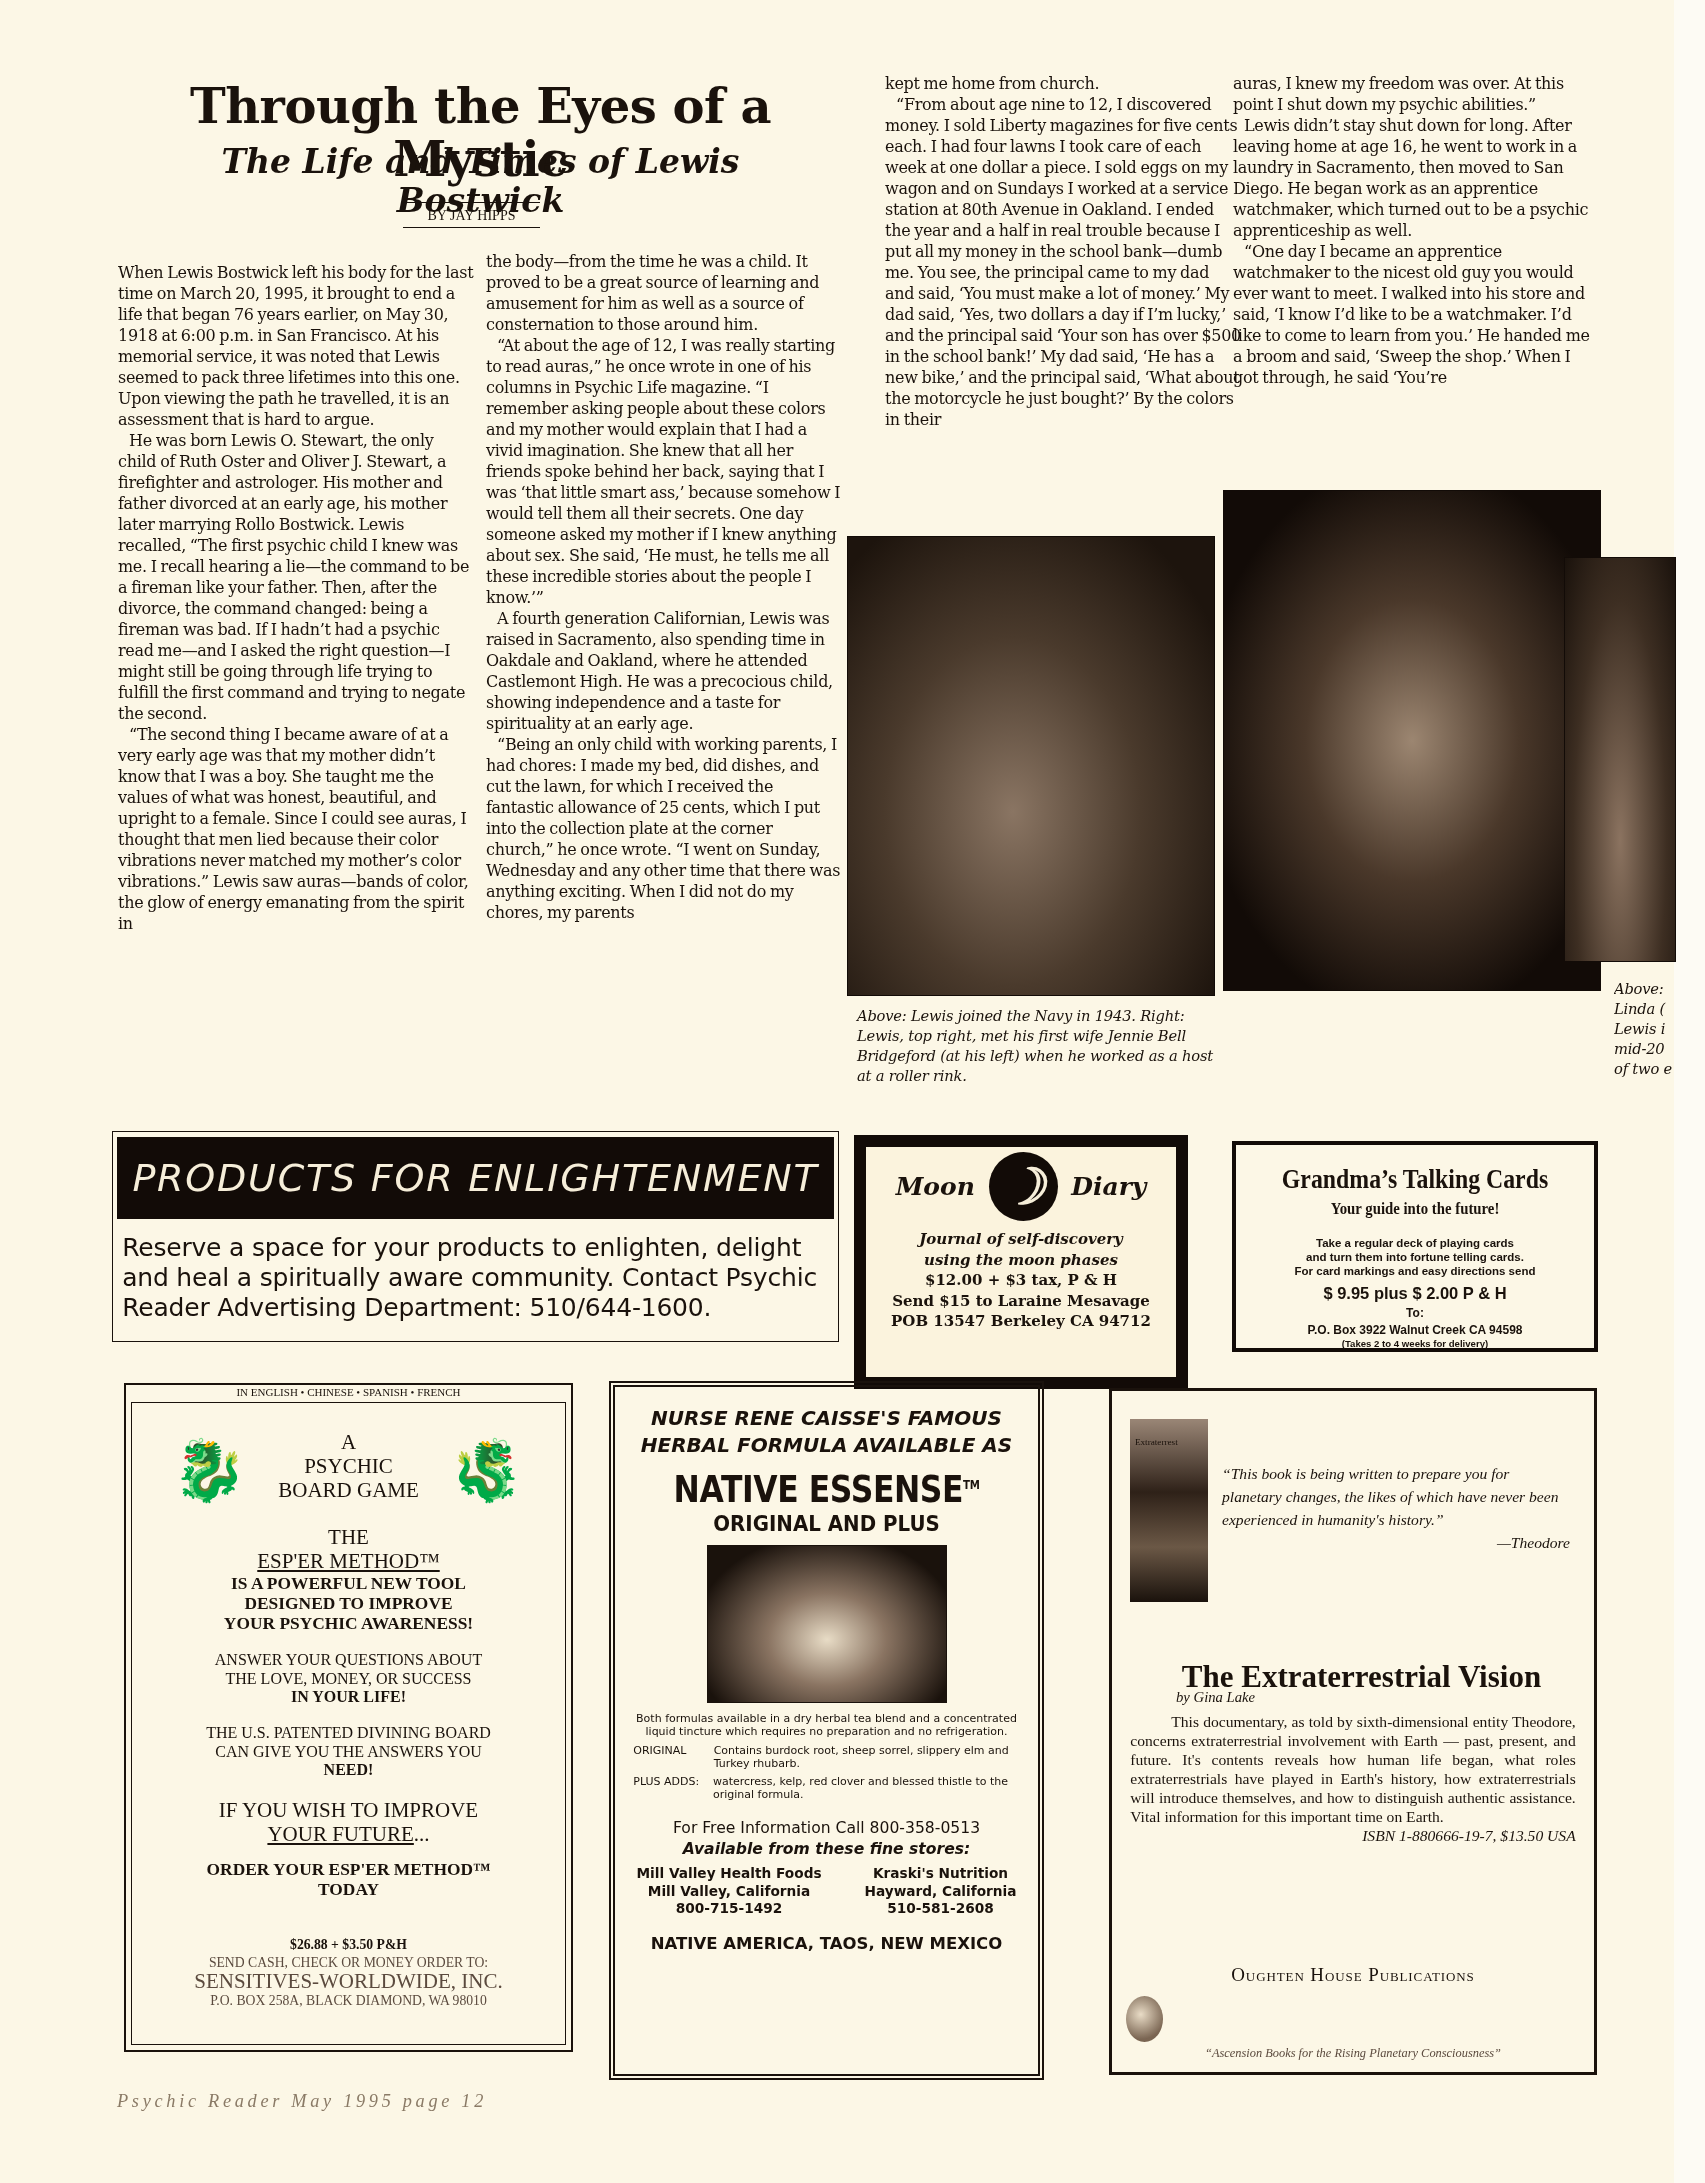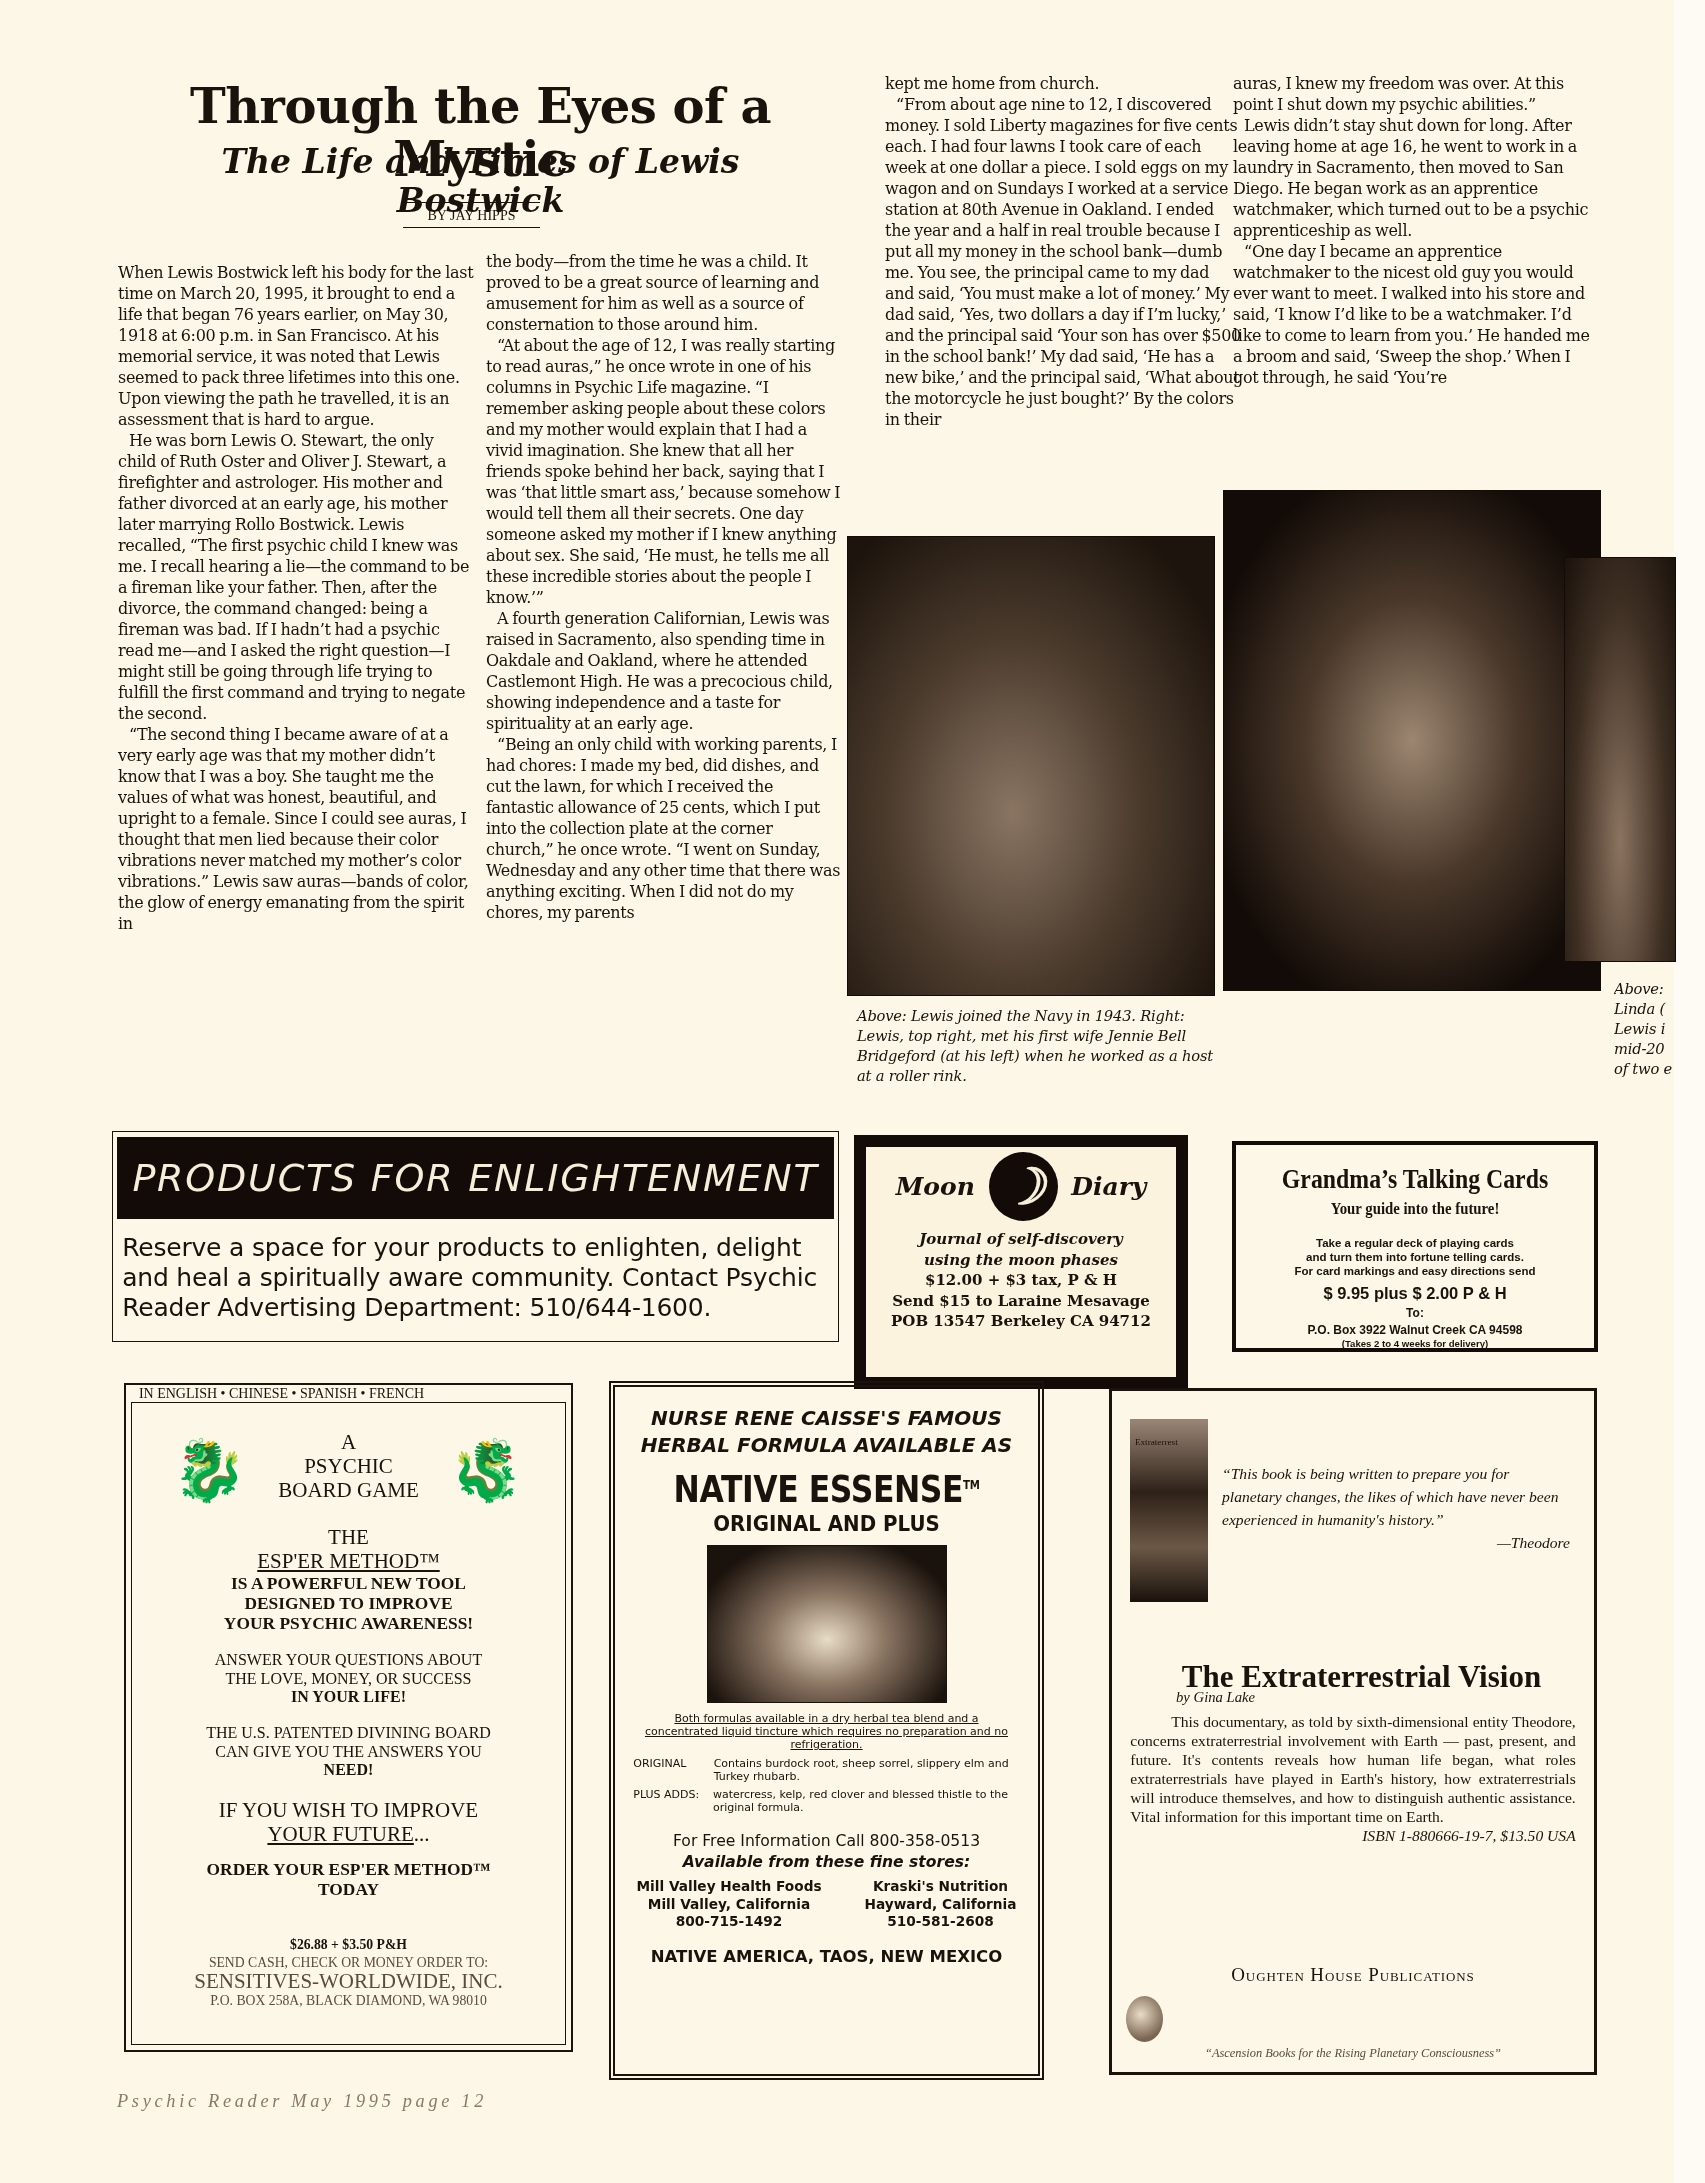--- a/index.html
+++ b/index.html
@@ -120,22 +120,22 @@
   
   .ad-esper {
     left: 124px; top: 1383px; width: 449px; height: 669px;
     border: 2.3px solid #1a120c; box-sizing: border-box;
   }
   .ad-esper .inner {
     position: absolute; left: 4.6px; top: 16.5px; right: 4.6px; bottom: 4.6px;
     border: 1.4px solid #1a120c;
   }
   .ad-esper .langs {
-    position: absolute; top: -16.5px; left: 0; right: 0; text-align: left;
-    font-family: "Liberation Serif", serif; font-size: 14px;
+    position: absolute; top: -16.5px; left: 0; right: 0; text-align: center;
+    font-family: "Liberation Serif", serif; font-size: 11px;
   }
   .langs span { background: #fcf7e6; padding: 0 7.3px; }
   .ad-esper .content {
     position: absolute; top: 27.5px; left: 0; right: 0; text-align: center;
     font-family: "Liberation Serif", serif;
   }
   .esper-dragon { position: absolute; font-size: 60px; top: 32px; }
   .ad-esper .big { font-size: 21px; line-height: 24px; }
   .ad-esper .bold { font-weight: bold; font-size: 17.4px; line-height: 20px; }
   .ad-esper .med { font-size: 16px; line-height: 18.3px; }
@@ -150,21 +150,21 @@
   }
   .ad-native .h1 { margin-top: 18.3px; font-style: italic; font-weight: bold; font-size: 20px; line-height: 26.6px; }
   .ad-native .h2 { margin-top: 9.2px; font-weight: bold; font-size: 37px; letter-spacing: -0.5px; transform: scaleX(0.85); }
   .ad-native .h2 sup { font-size: 12px; }
   .ad-native .h3 { font-weight: bold; font-size: 22px; transform: scaleX(0.9); }
   .ad-native .prod-photo {
     margin: 9.2px auto 0 auto; width: 238px; height: 156px;
     background: radial-gradient(ellipse at 50% 60%, #e8dcc6 0%, #8a7462 35%, #1a120c 80%);
     border: 1.4px solid #1a120c;
   }
-  .ad-native .body { margin-top: 9.2px; font-size: 11px; line-height: 13px; padding: 0 25px; text-decoration: underline; }
+  .ad-native .body { margin-top: 9.2px; font-size: 11px; line-height: 13px; padding: 0 12px; }
   .ad-native .spec { display: flex; text-align: left; padding: 0 18.3px; font-size: 11px; line-height: 13px; margin-top: 5.5px; }
   .ad-native .spec .k { width: 101px; }
   .ad-native .call { margin-top: 18.3px; font-size: 15.6px; }
   .ad-native .avail { font-style: italic; font-weight: bold; font-size: 15.6px; margin-top: 2.7px; }
   .ad-native .stores { display: flex; justify-content: space-around; margin-top: 7.3px; font-weight: bold; font-size: 13.7px; line-height: 17.4px; }
   .ad-native .foot { margin-top: 16.5px; font-weight: bold; font-size: 16.5px; }
 
   
   .ad-et {
     left: 1109px; top: 1388px; width: 488px; height: 687px;

